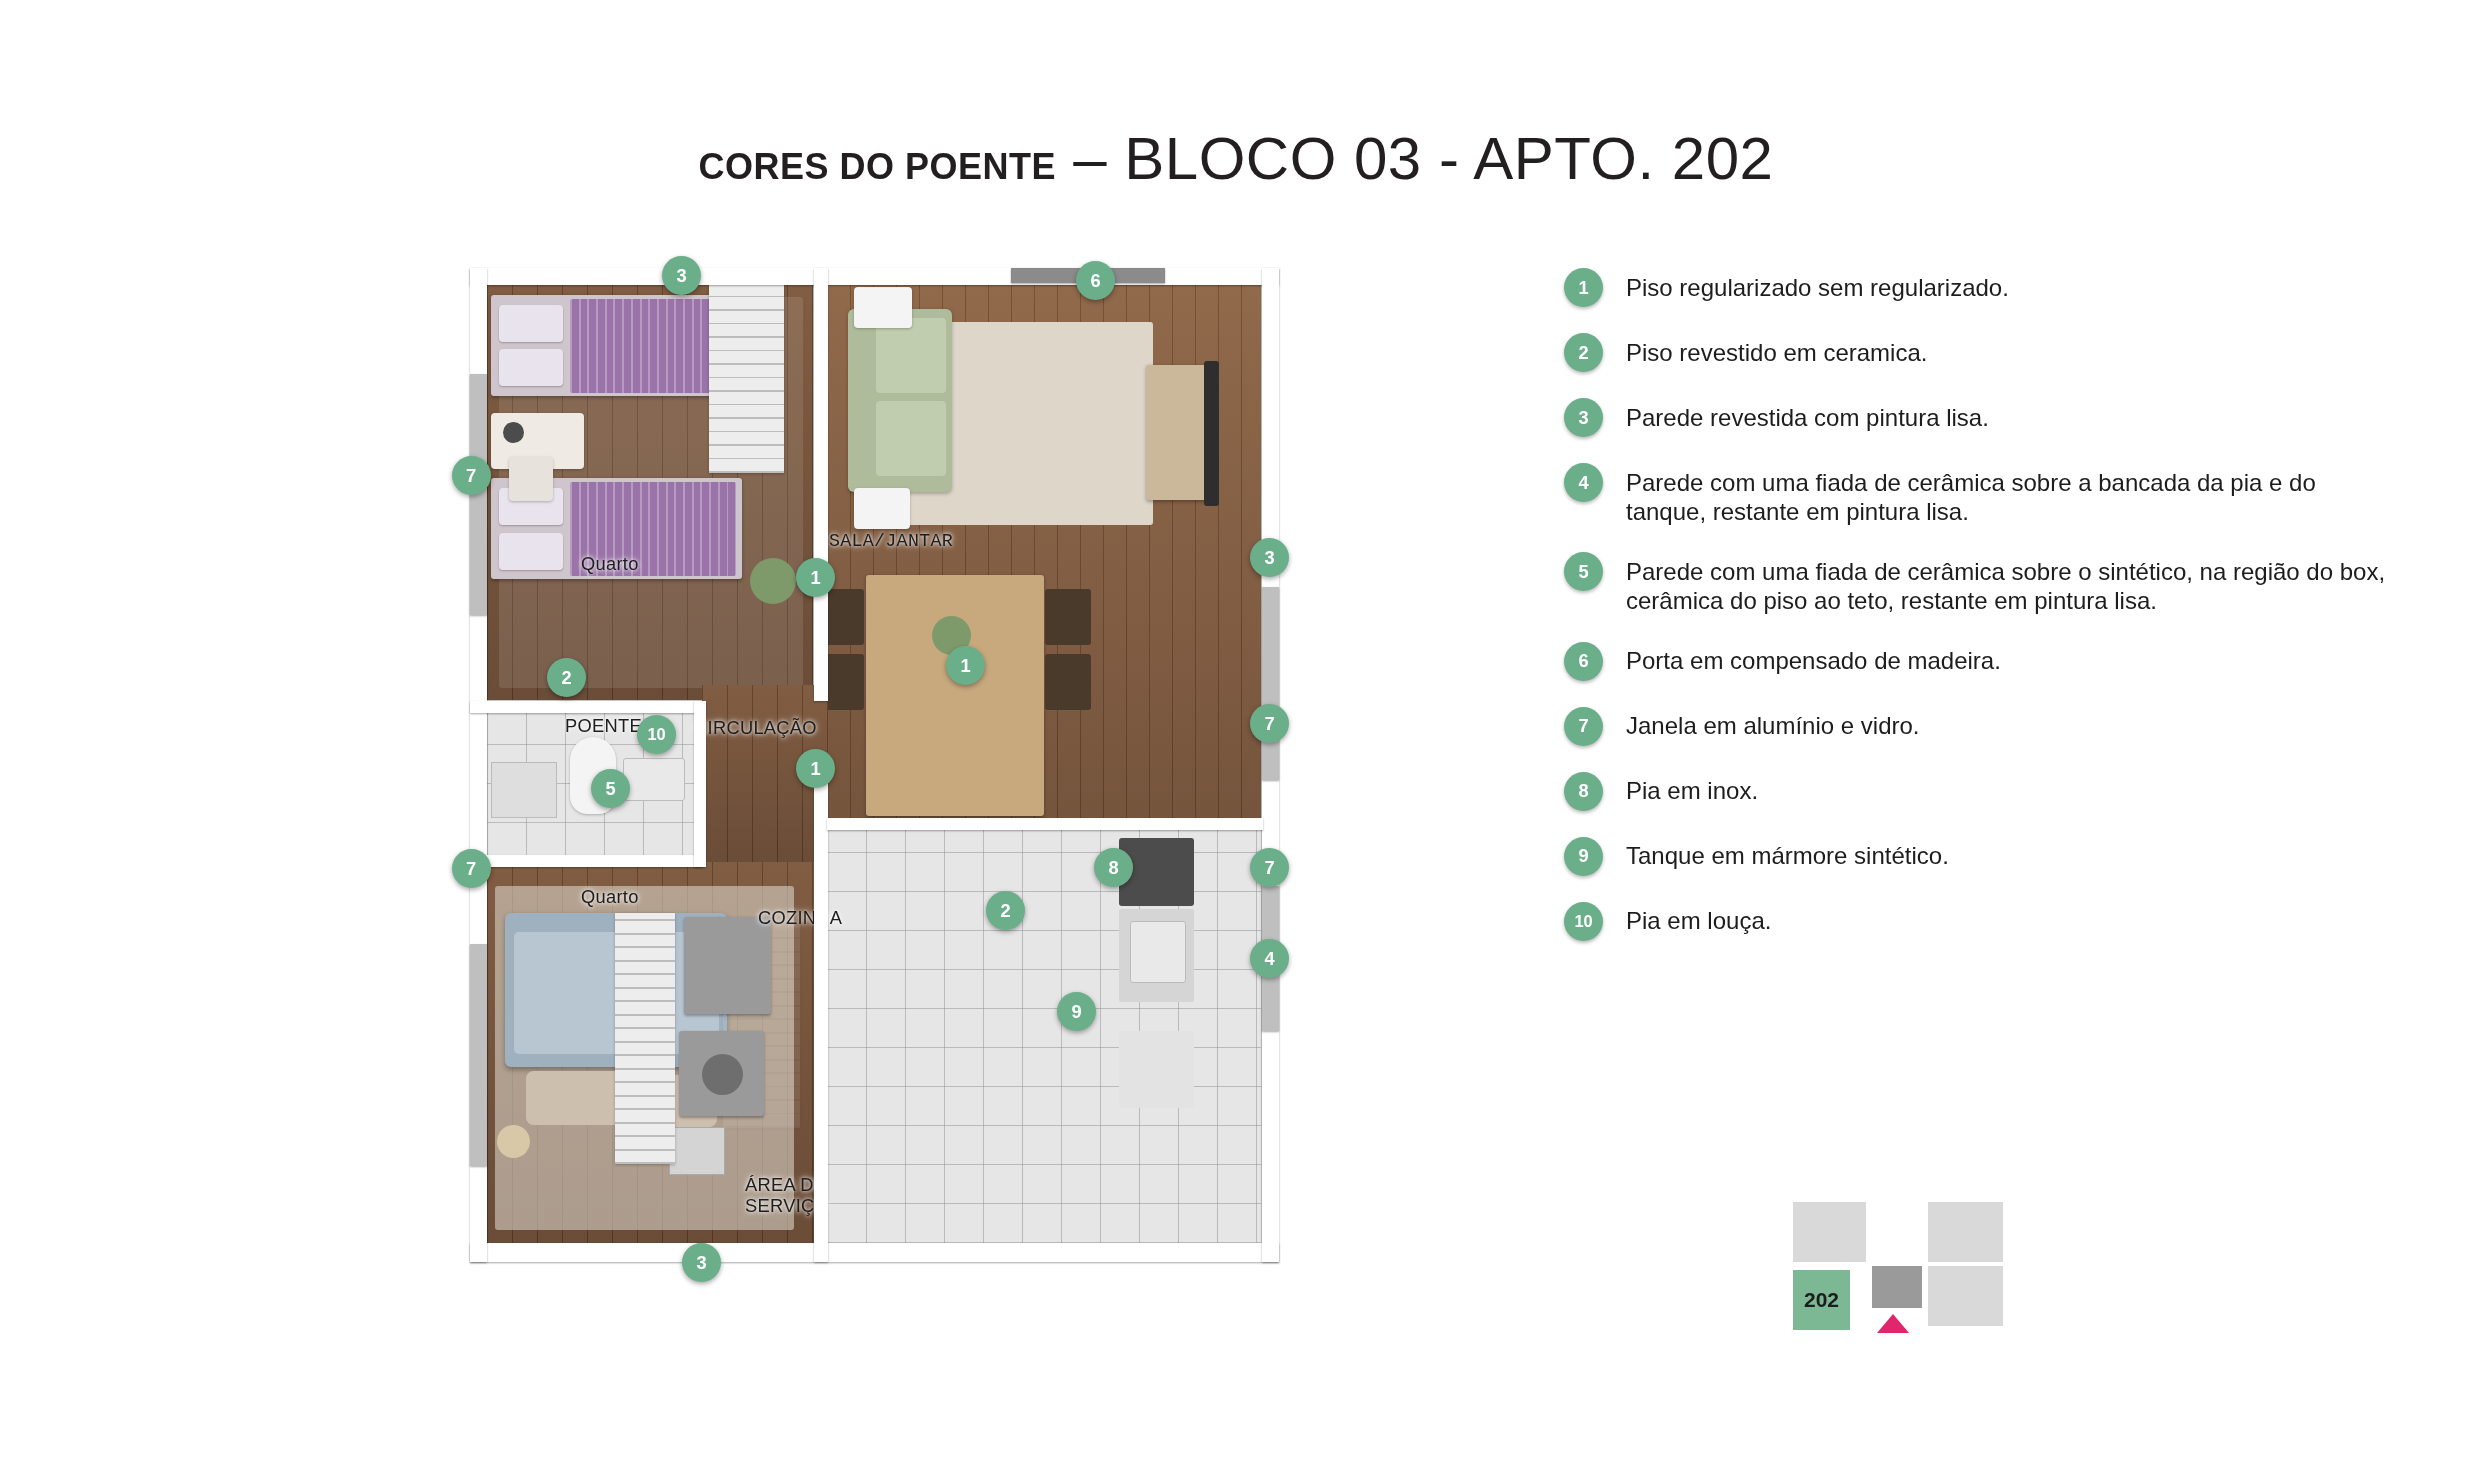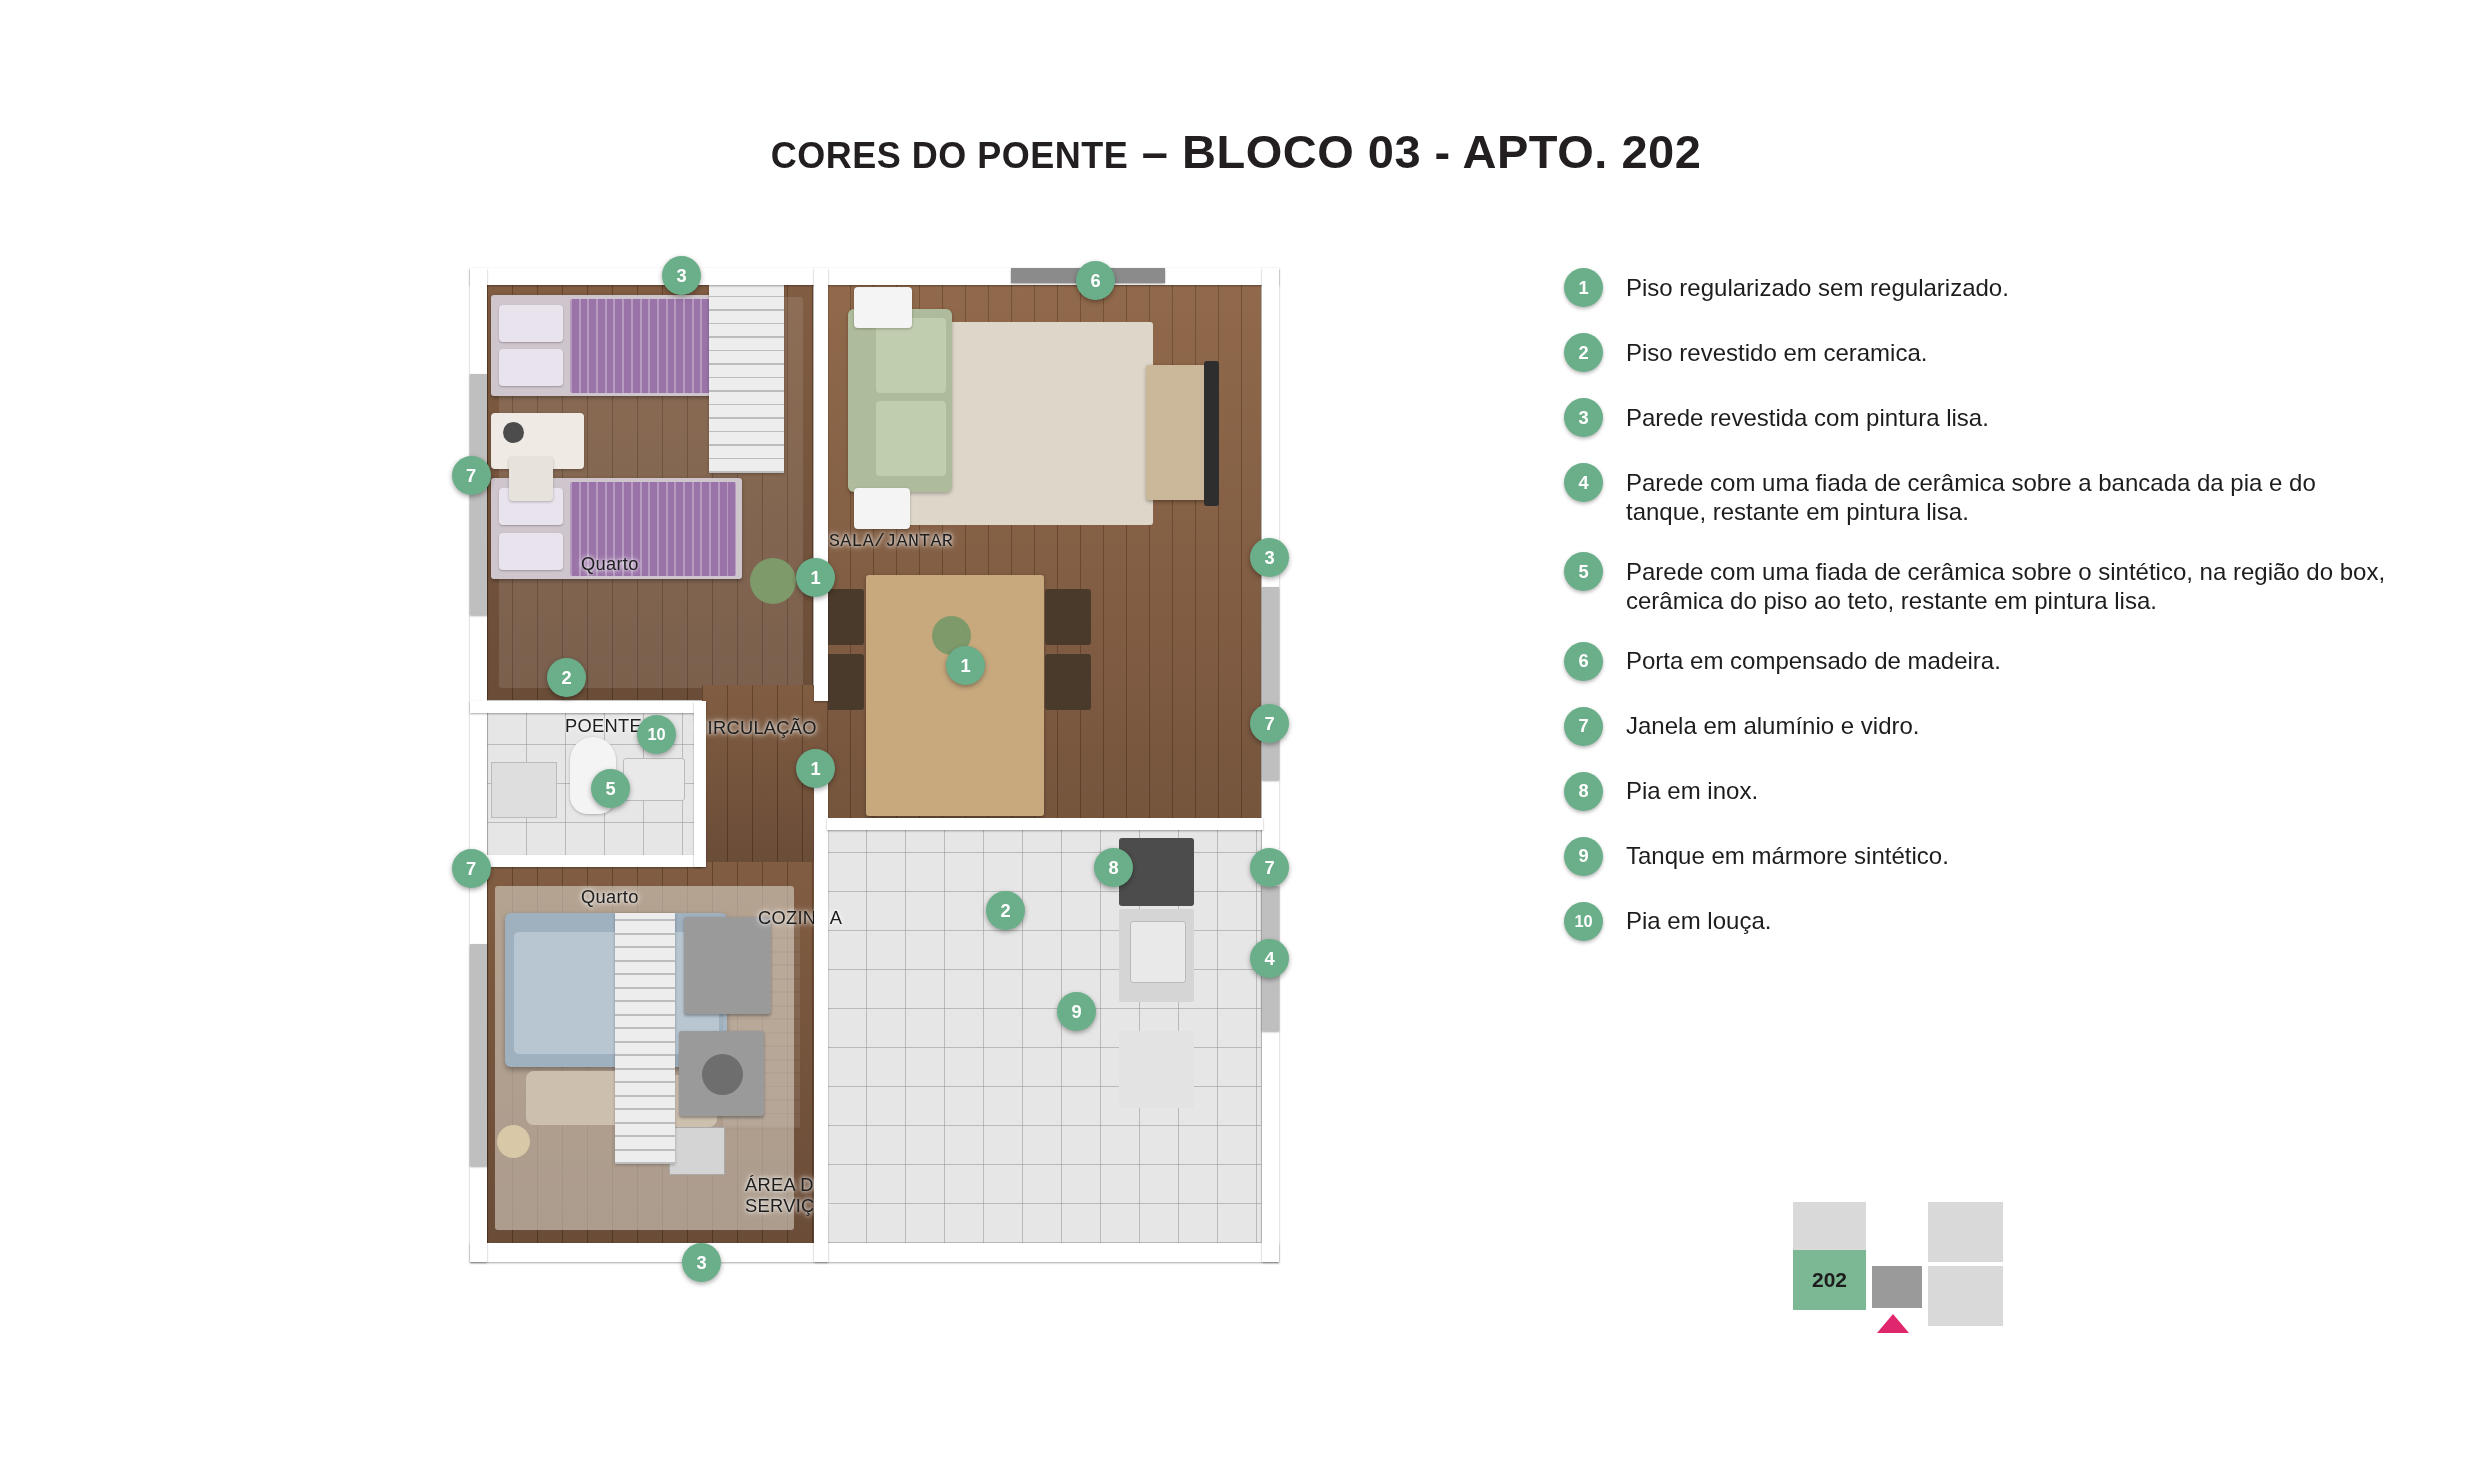--- a/index.html
+++ b/index.html
@@ -23,22 +23,22 @@
     width: 2472px;
     text-align: center;
     white-space: nowrap;
   }
   #title-strong {
     font-size: 36px;
     font-weight: bold;
     letter-spacing: 0.5px;
   }
   #title-light {
-    font-size: 47px;
-    font-weight: 700;
+    font-size: 60px;
+    font-weight: 400;
     letter-spacing: 0.5px;
   }
 
   
   #plan {
     position: absolute;
     left: 470px;
     top: 268px;
     width: 809px;
     height: 994px;
@@ -358,16 +358,16 @@
     <div class="legend-badge n10">10</div>
     <div class="legend-text">Pia em louça.</div>
   </div>
 </div>
 
 <div id="keyplan">
   <div class="kp-cell" style="left:0; top:0; width:73px; height:60px;"></div>
   <div class="kp-cell" style="left:135px; top:0; width:75px; height:60px;"></div>
   <div class="kp-cell mid" style="left:79px; top:64px; width:50px; height:42px;"></div>
   <div class="kp-cell" style="left:135px; top:64px; width:75px; height:60px;"></div>
-  <div class="kp-cell active" style="left:0; top:48px; width:73px; height:60px;">202</div>
+  <div class="kp-cell active" style="left:0; top:68px; width:57px; height:60px;">202</div>
   <div class="kp-arrow" style="left:84px; top:112px;"></div>
 </div>
 
 
 </body></html>

